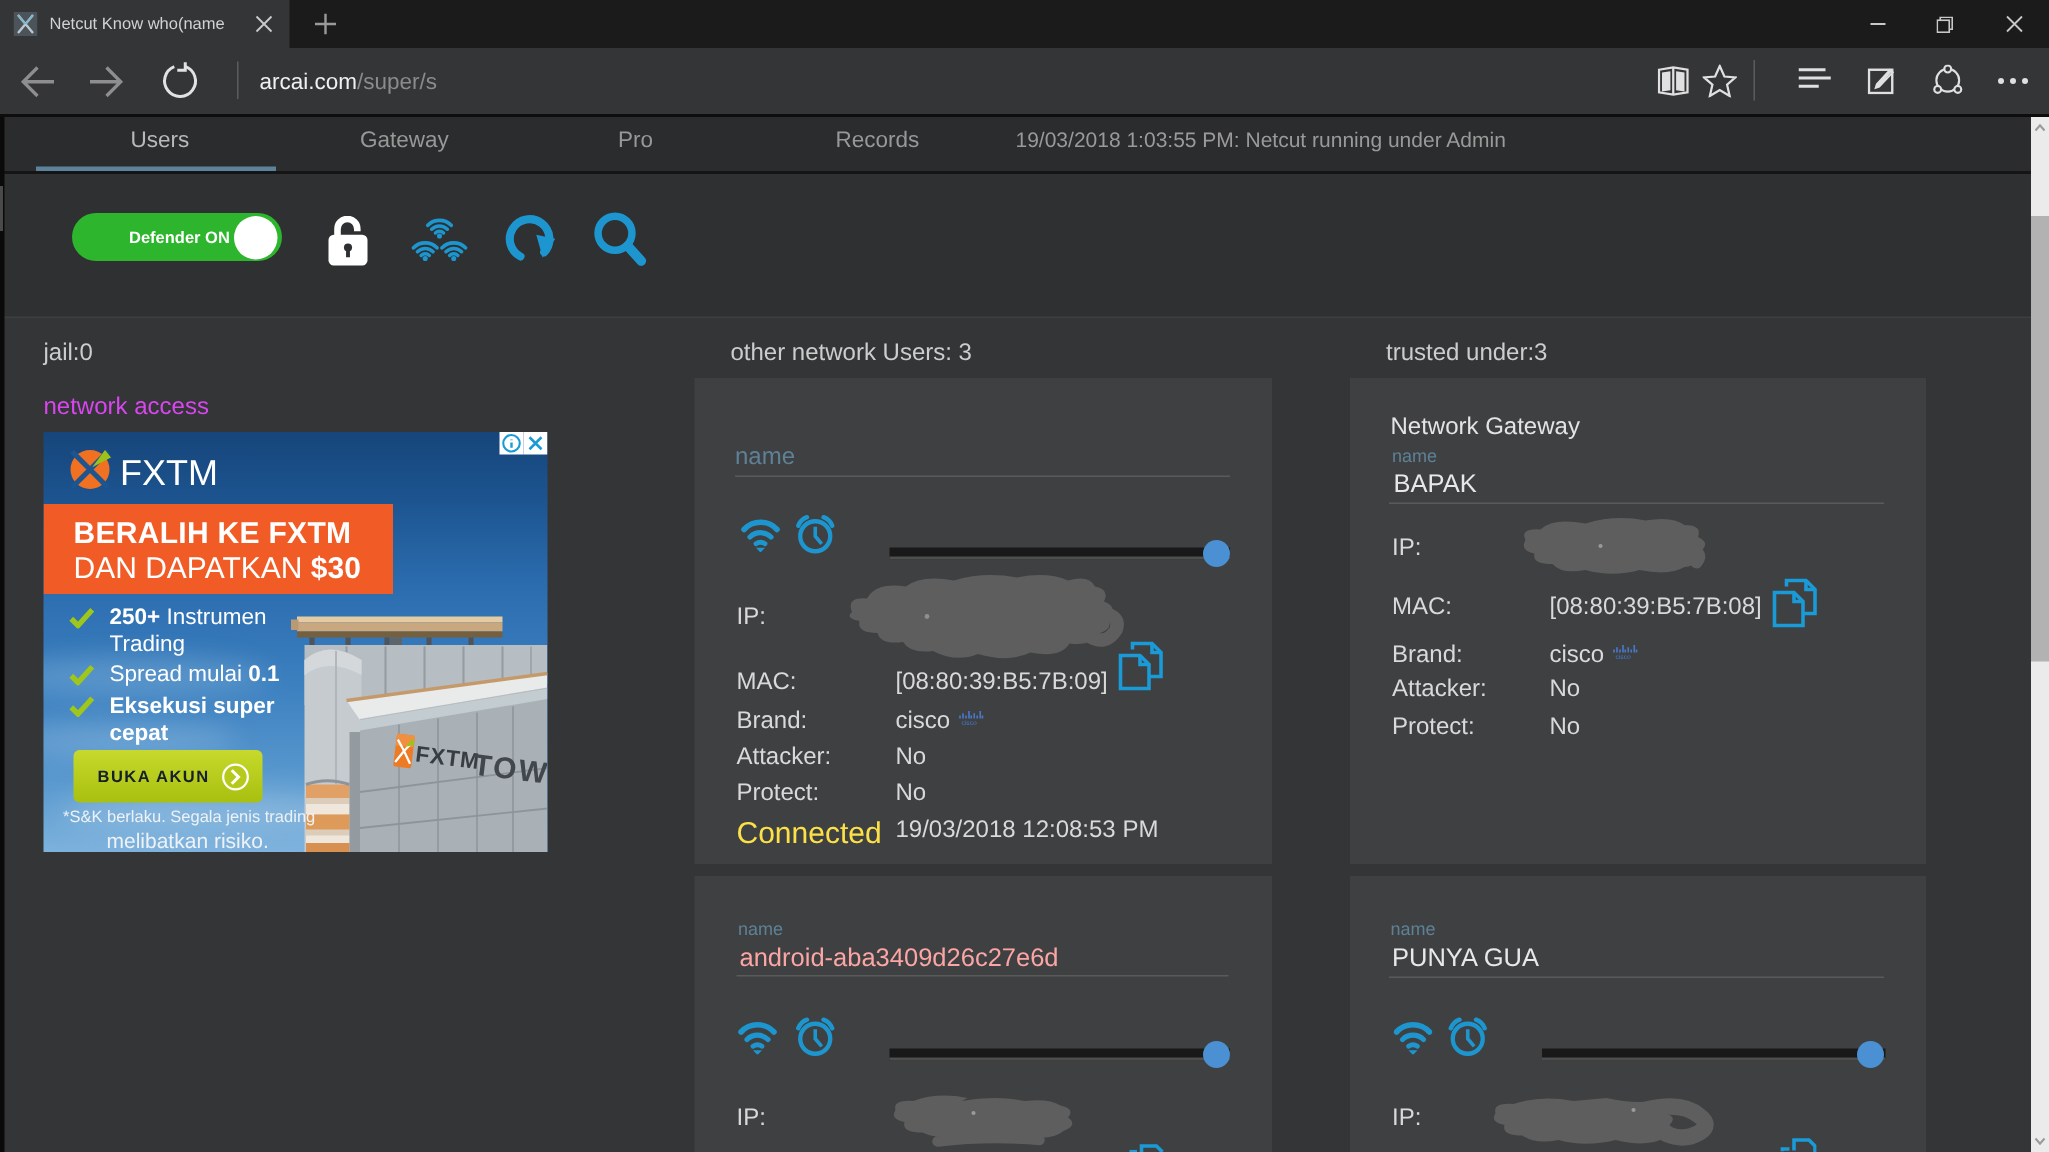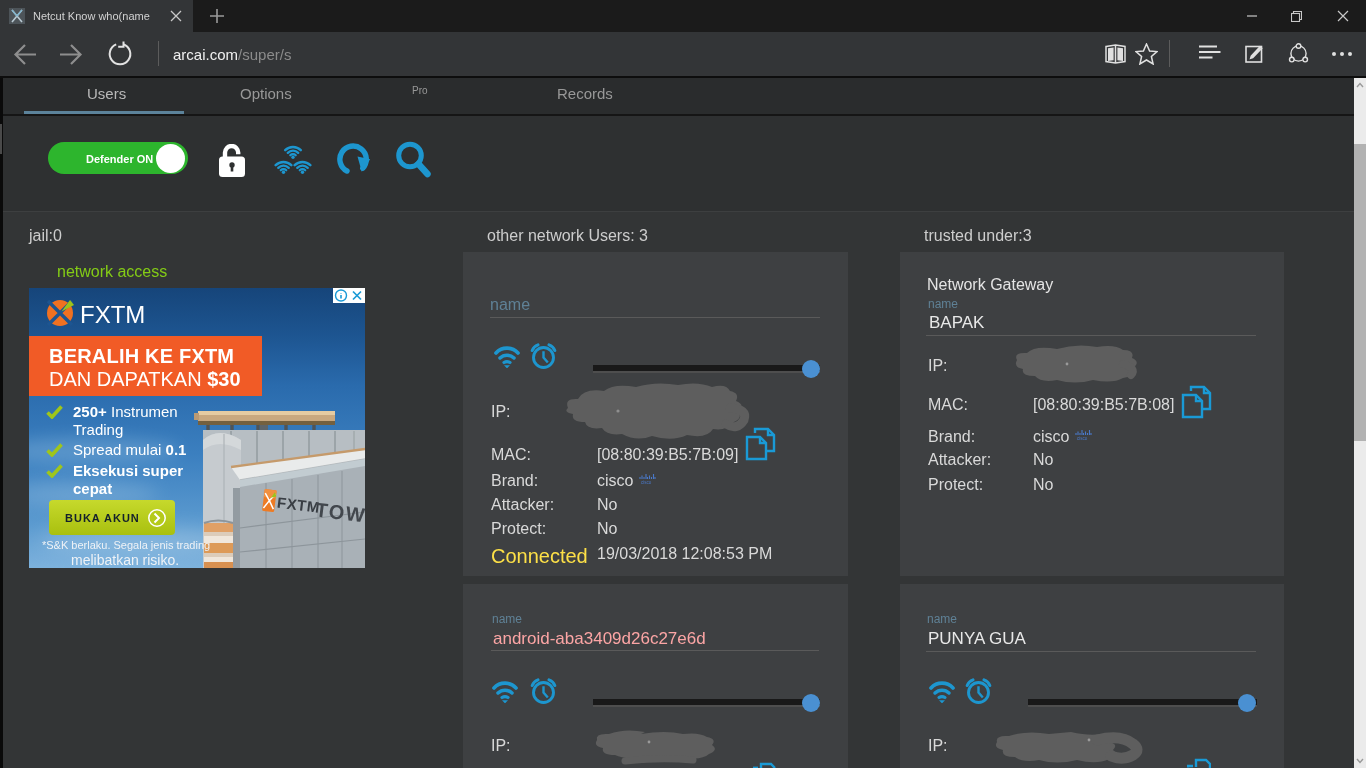--- a/index.html
+++ b/index.html
@@ -92,23 +92,24 @@
     <circle cx="3.8" cy="16.6" r="2.3" fill="#333537" stroke="#e0e0e0" stroke-width="1.4"></circle>
     <circle cx="17.2" cy="16.6" r="2.3" fill="#333537" stroke="#e0e0e0" stroke-width="1.4"></circle>
   </svg>
 
   <div class="abs" style="left:1332px;top:52px;width:4px;height:4px;border-radius:50%;background:#e0e0e0;"></div>
   <div class="abs" style="left:1340px;top:52px;width:4px;height:4px;border-radius:50%;background:#e0e0e0;"></div>
   <div class="abs" style="left:1348px;top:52px;width:4px;height:4px;border-radius:50%;background:#e0e0e0;"></div>
 
   <div class="abs" style="left:0;top:78px;width:1366px;height:38px;background:#2a2c2d;border-bottom:2px solid #151515;"></div>
   <div class="txt" style="left:87px;top:85px;font-size:15px;color:#b9b9b9;">Users</div>
-  <div class="txt" style="left:240px;top:85px;font-size:15px;color:#989898;">Options</div>
-  <div class="txt" style="left:412px;top:85px;font-size:10px;color:#989898;">Pro</div>
+  <div class="txt" style="left:240px;top:85px;font-size:15px;color:#989898;">Gateway</div>
+  <div class="txt" style="left:412px;top:85px;font-size:15px;color:#989898;">Pro</div>
   <div class="txt" style="left:557px;top:85px;font-size:15px;color:#989898;">Records</div>
+  <div class="txt" style="left:677px;top:85px;font-size:14px;color:#9a9a9a;">19/03/2018 1:03:55 PM: Netcut running under Admin</div>
   <div class="abs" style="left:24px;top:111px;width:160px;height:3px;background:#5c839b;"></div>
 
   <div class="abs" style="left:0;top:116px;width:1366px;height:96px;background:#2e3031;border-bottom:1px solid #3d3f40;"></div>
 
   <div class="abs" style="left:0;top:78px;width:3px;height:690px;background:#0a0a0a;"></div>
   <div class="abs" style="left:0;top:124px;width:2px;height:30px;background:#4a4a4a;"></div>
 
   <div class="abs" style="left:48px;top:142px;width:140px;height:32px;border-radius:16px;background:#2db52d;"></div>
   <div class="txt" style="left:86px;top:153px;font-size:11px;font-weight:bold;color:#fff;">Defender ON</div>
   <div class="abs" style="left:156px;top:144px;width:29px;height:29px;border-radius:50%;background:#fff;"></div>
@@ -138,21 +139,21 @@
     <path d="M11 29 A13.2 13.2 0 1 1 26.8 26.2" fill="none" stroke="#1d96cf" stroke-width="5.4" stroke-linecap="round"></path>
     <path d="M21.5 14.5 L34.2 17.2 L25.8 29.8 Z" fill="#1d96cf"></path>
   </svg>
 
   <svg class="abs" style="left:395px;top:141px;" width="38" height="38" viewBox="0 0 38 38">
     <circle cx="15" cy="14.5" r="11.3" fill="none" stroke="#1d96cf" stroke-width="5"></circle>
     <path d="M23.5 23 L32.5 33" stroke="#1d96cf" stroke-width="6.5" stroke-linecap="round"></path>
   </svg>
 
   <div class="txt" style="left:29px;top:227px;font-size:16px;color:#cdcdcd;">jail:0</div>
-  <div class="txt" style="left:29px;top:263px;font-size:16px;color:#84cc16;margin-left:28px;">network access</div>
+  <div class="txt" style="left:29px;top:263px;font-size:16px;color:#d946ef;">network access</div>
 
   <div class="abs" id="ad" style="left:29px;top:288px;width:336px;height:280px;overflow:hidden;background:linear-gradient(180deg,#16457a 0%,#1d5591 17%,#2a6bad 35%,#3c80c0 60%,#5c9bd0 85%,#7db2dd 100%);">
     <div class="abs" style="left:-30px;top:150px;width:180px;height:26px;background:#7fb0d8;opacity:.45;border-radius:50%;filter:blur(8px);"></div>
     <div class="abs" style="left:-20px;top:195px;width:150px;height:22px;background:#9cc3e2;opacity:.4;border-radius:50%;filter:blur(9px);"></div>
     <div class="abs" style="left:10px;top:240px;width:200px;height:26px;background:#b8d5ea;opacity:.4;border-radius:50%;filter:blur(10px);"></div>
 
     <svg class="abs" style="left:17px;top:9px;" width="130" height="30" viewBox="0 0 130 30">
       <circle cx="14" cy="16" r="13" fill="#f07121"></circle>
       <path d="M14 16 L2 4 M14 16 L26 4 M14 16 L2 28 M14 16 L26 28" stroke="#1d5591" stroke-width="3.4"></path>
       <path d="M15.5 14.5 L24 3 L28 8 Z" fill="#9dc31a"></path>

